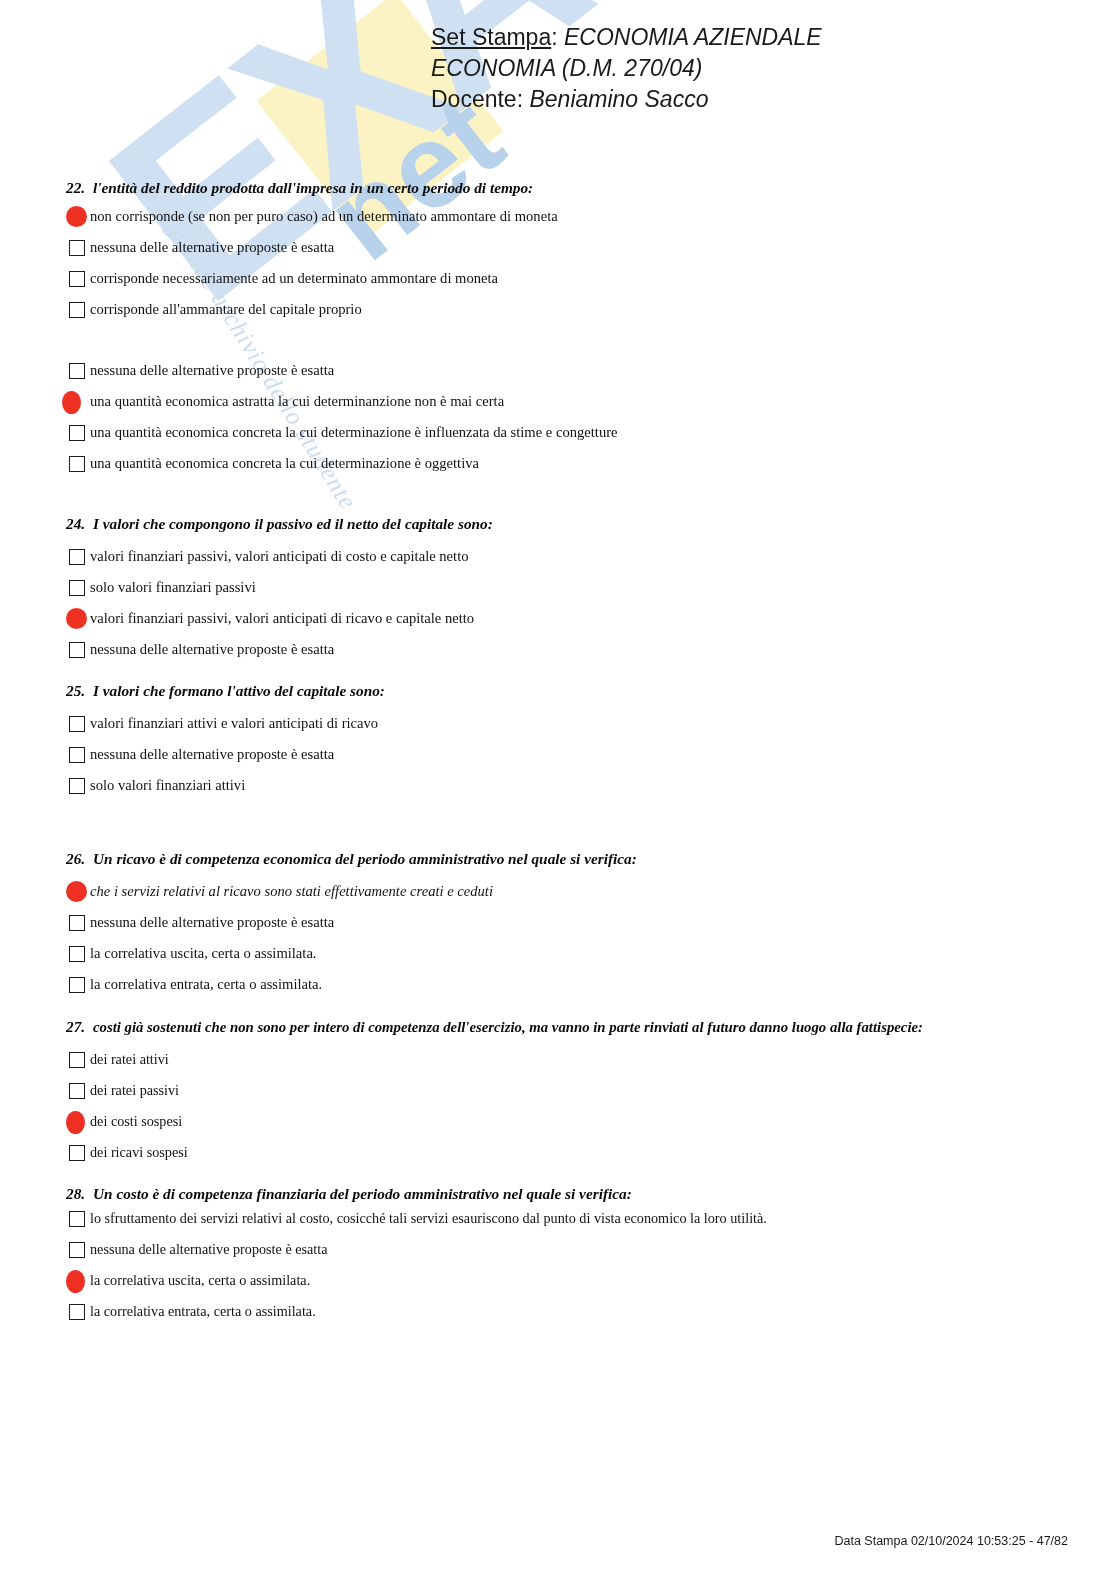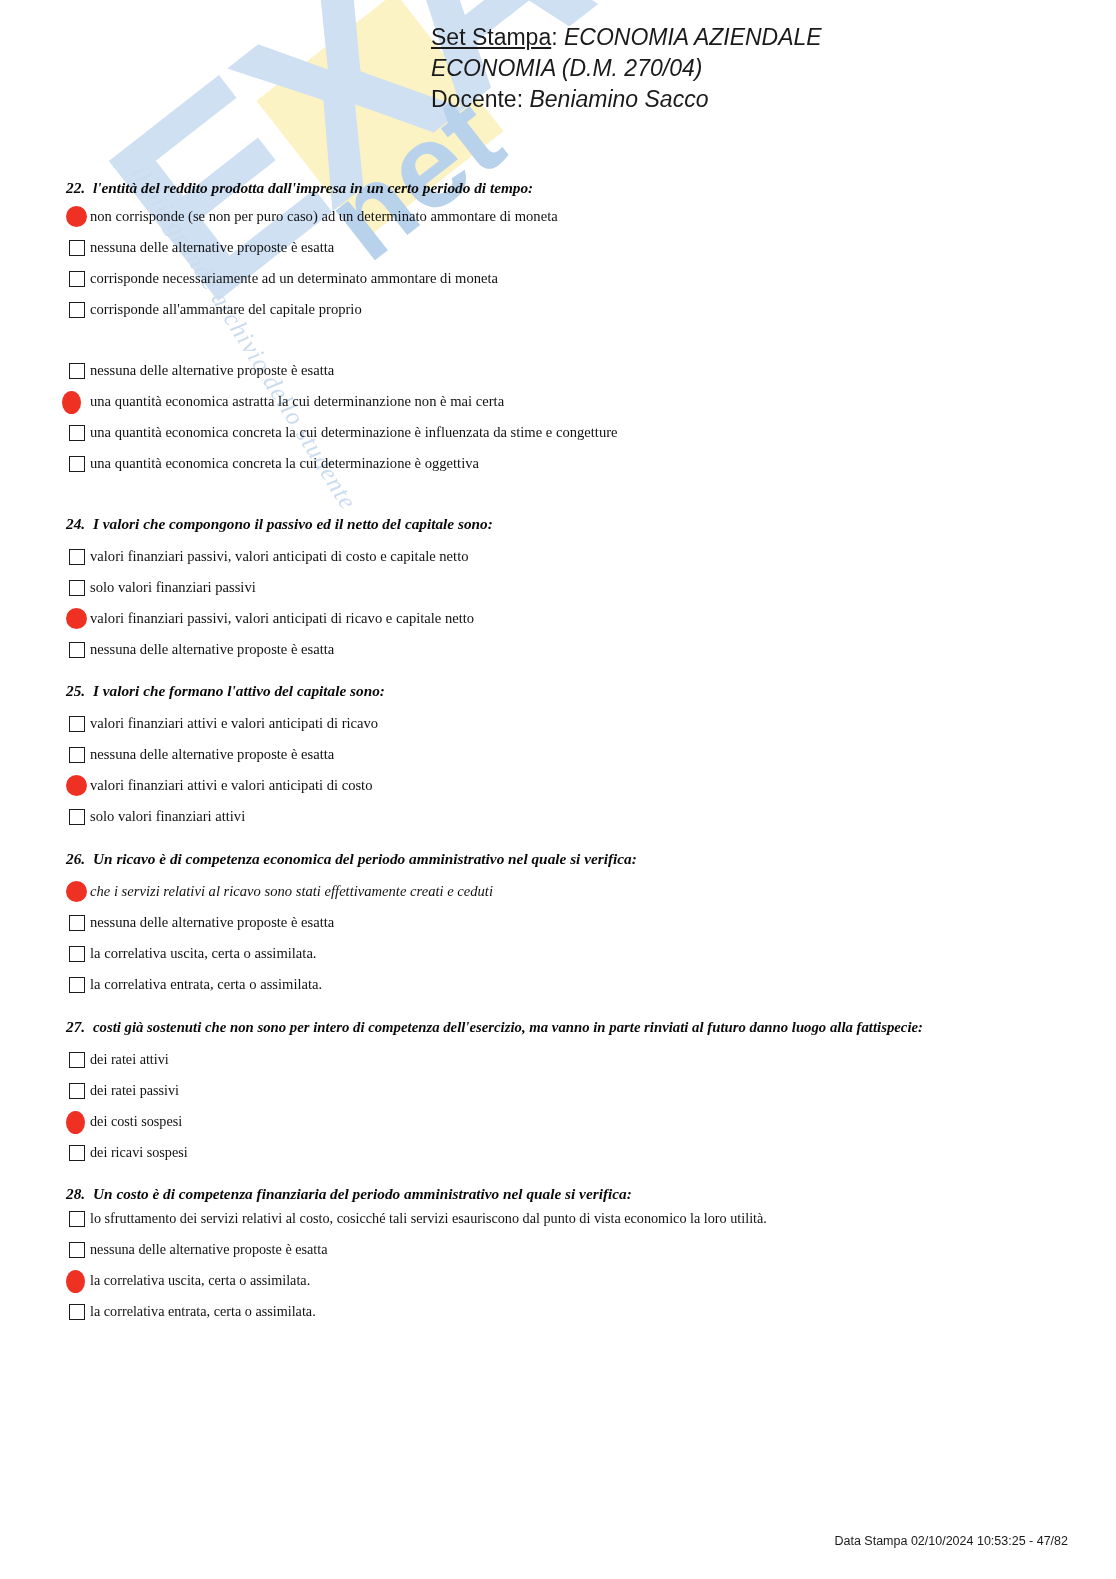--- a/index.html
+++ b/index.html
@@ -208,21 +208,20 @@
       <div class="opt" style="margin-top:8px;"><span class="box"></span><span>valori finanziari passivi, valori anticipati di costo e capitale netto</span></div>
       <div class="opt"><span class="box"></span><span>solo valori finanziari passivi</span></div>
       <div class="opt"><span class="dot"></span><span>valori finanziari passivi, valori anticipati di ricavo e capitale netto</span></div>
       <div class="opt"><span class="box"></span><span>nessuna delle alternative proposte è esatta</span></div>
     </div>
 
     <div class="qblock" style="top:682px;">
       <div class="qtitle"><span class="qnum">25.</span><span class="qtext">I valori che formano l'attivo del capitale sono:</span></div>
       <div class="opt" style="margin-top:8px;"><span class="box"></span><span>valori finanziari attivi e valori anticipati di ricavo</span></div>
       <div class="opt"><span class="box"></span><span>nessuna delle alternative proposte è esatta</span></div>
-      <div class="opt"><span class="dot"></span><span>valori finanziari attivi e valori anticipati di costo</span></div>
       <div class="opt"><span class="box"></span><span>solo valori finanziari attivi</span></div>
     </div>
 
     <div class="qblock" style="top:850px;">
       <div class="qtitle"><span class="qnum">26.</span><span class="qtext">Un ricavo è di competenza economica del periodo amministrativo nel quale si verifica:</span></div>
       <div class="opt" style="margin-top:8px;font-style:italic;"><span class="dot"></span><span>che i servizi relativi al ricavo sono stati effettivamente creati e ceduti</span></div>
       <div class="opt"><span class="box"></span><span>nessuna delle alternative proposte è esatta</span></div>
       <div class="opt"><span class="box"></span><span>la correlativa uscita, certa o assimilata.</span></div>
       <div class="opt"><span class="box"></span><span>la correlativa entrata, certa o assimilata.</span></div>
     </div>

